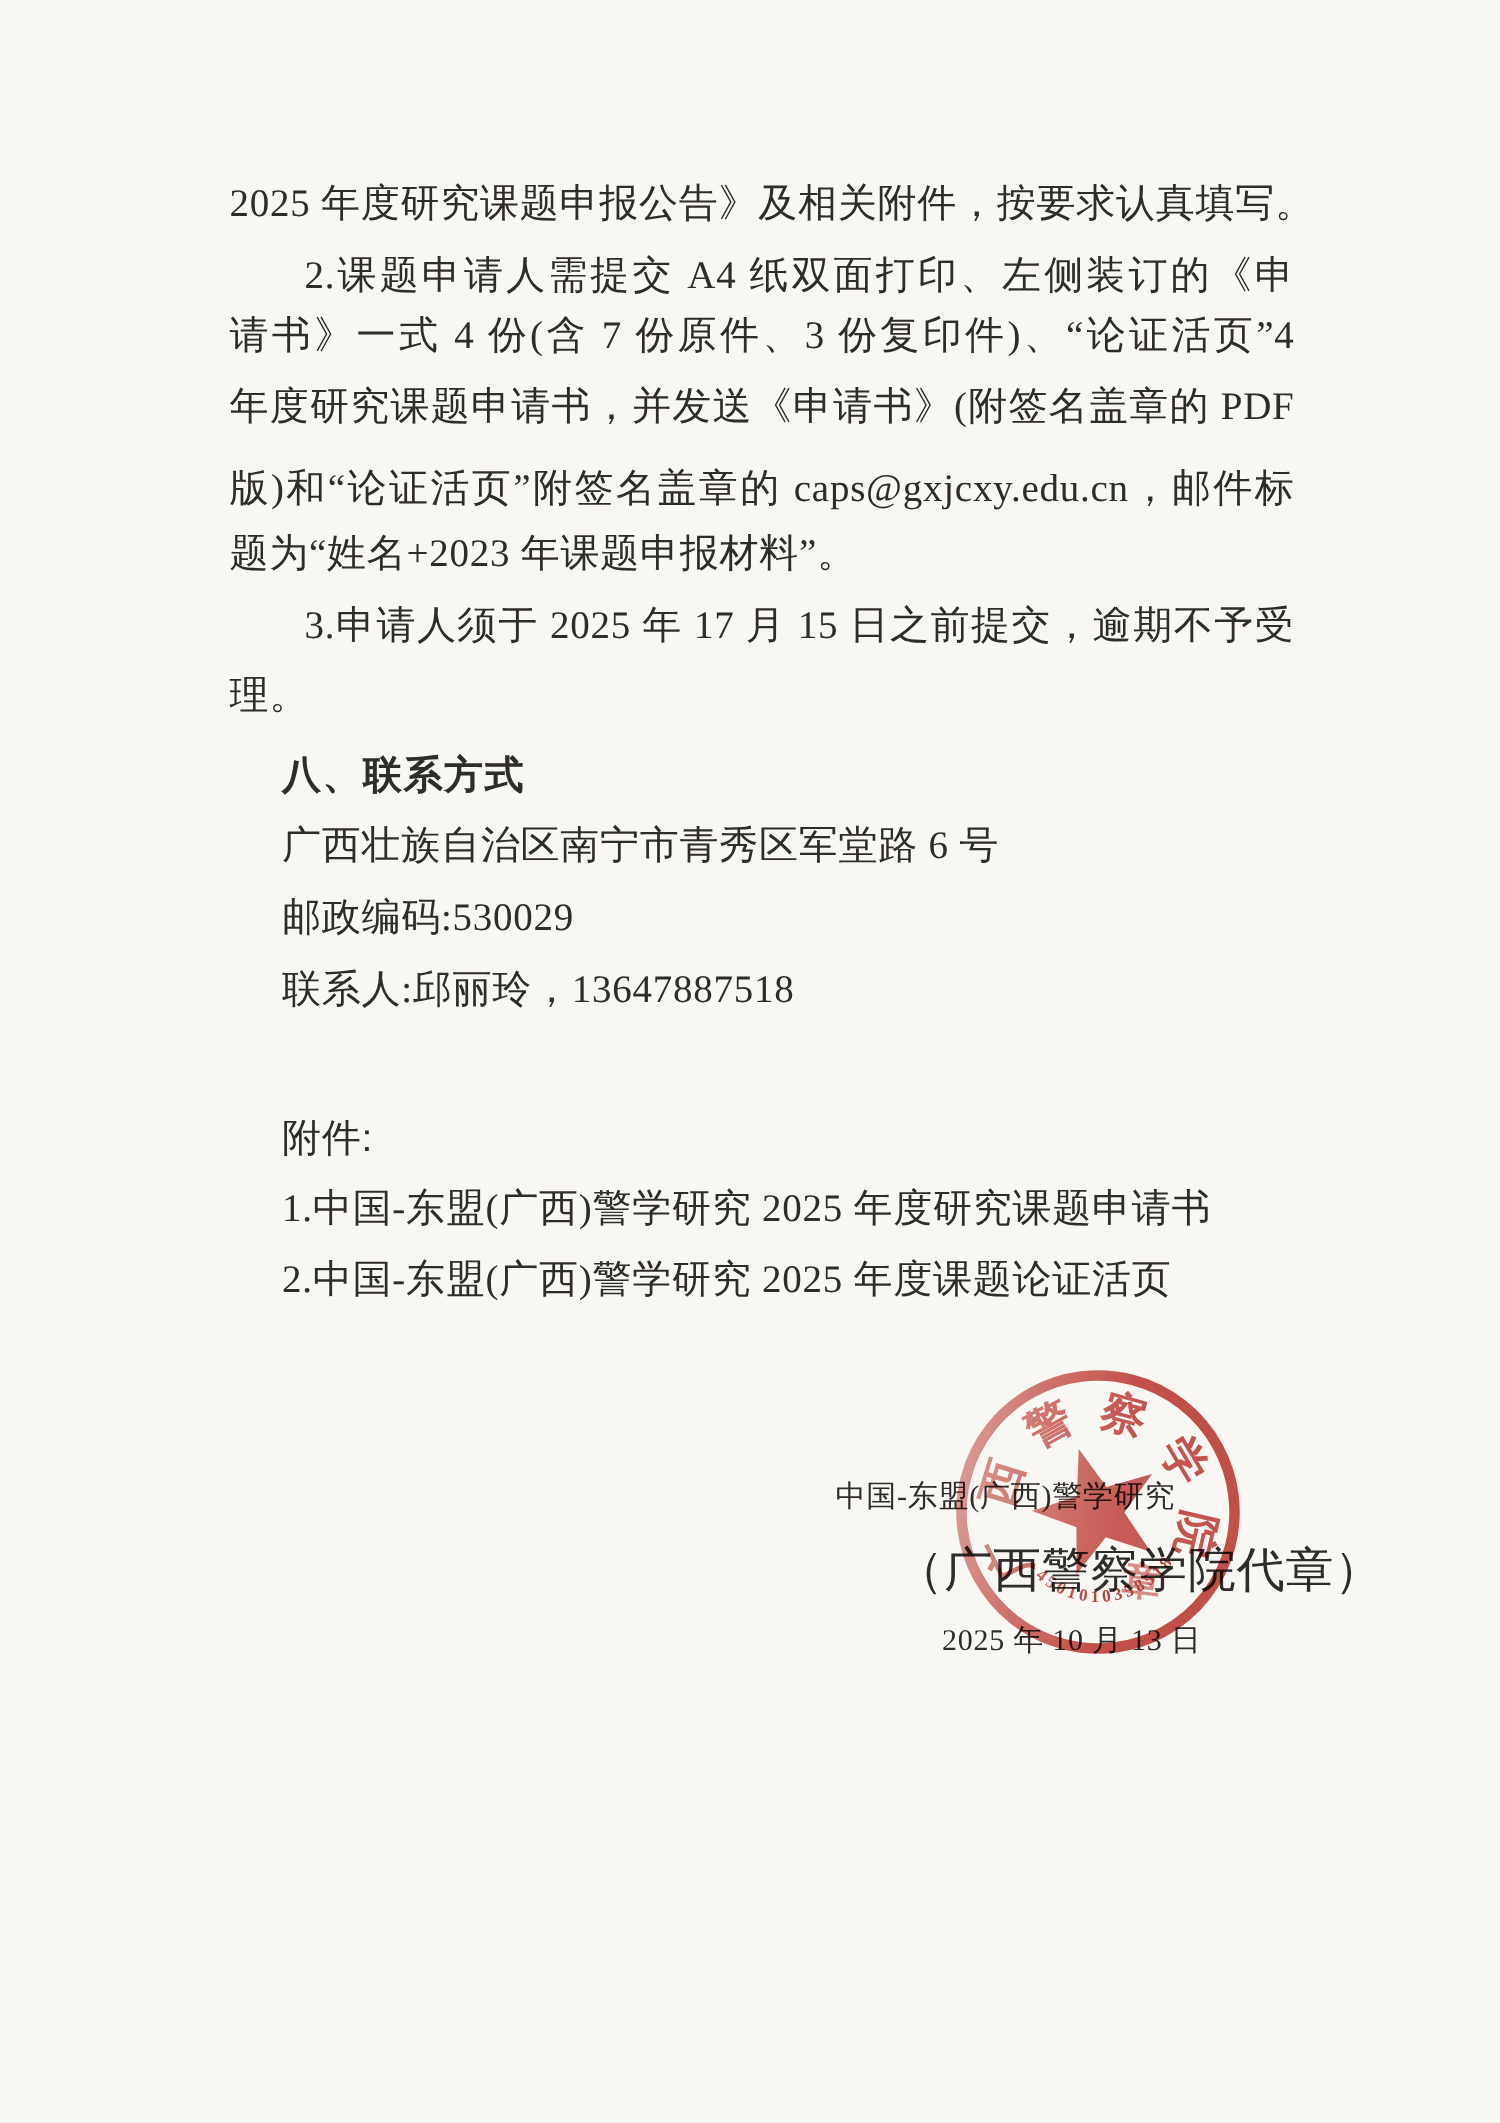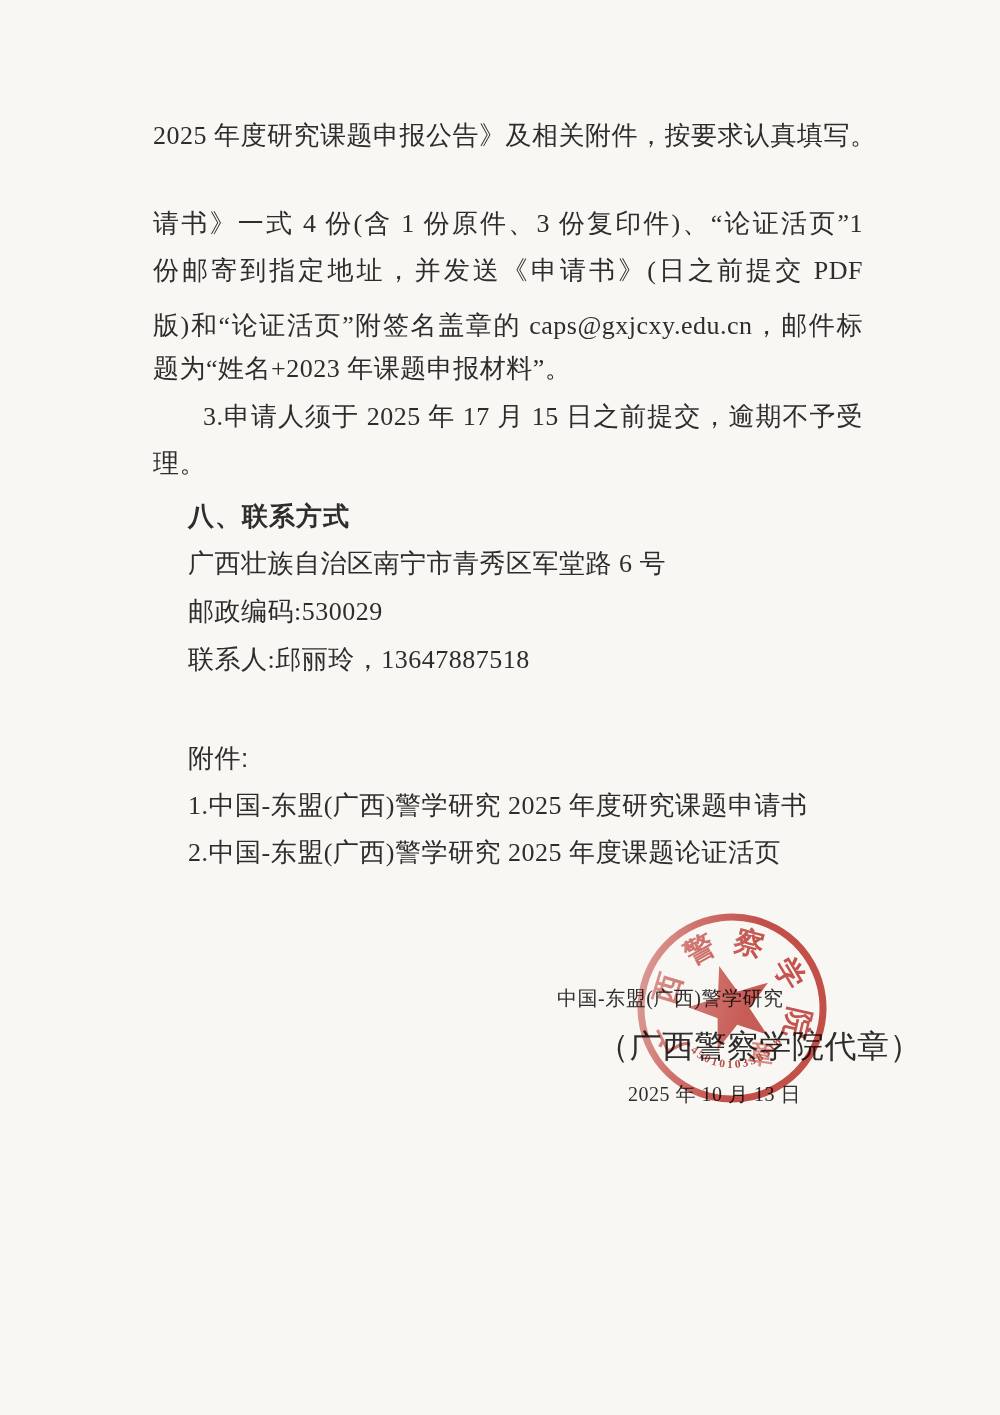--- a/index.html
+++ b/index.html
@@ -33,22 +33,23 @@
     mask-image:linear-gradient(100deg, rgba(0,0,0,.40) 0%, rgba(0,0,0,.78) 30%, #000 55%);
   }
   .seal svg { width:100%; height:100%; }
 </style>
 </head>
 <body>
 
 <div class="page">
 
   <div class="bline just" style="top:112px">2025 年度研究课题申报公告》及相关附件，按要求认真填写。</div>
-  <div class="bline just" style="top:200px">请书》一式 4 份(含 1 份原件、3 份复印件)、“论证活页”1</div>
-  <div class="bline just" style="top:247px">份邮寄到指定地址，并发送《申请书》(日之前提交 PDF</div>
+  <div class="bline just ind" style="top:160px">2.课题申请人需提交 A4 纸双面打印、左侧装订的《申</div>
+  <div class="bline just" style="top:200px">请书》一式 4 份(含 7 份原件、3 份复印件)、“论证活页”4</div>
+  <div class="bline just" style="top:247px">年度研究课题申请书，并发送《申请书》(附签名盖章的 PDF</div>
   <div class="bline just" style="top:302px">版)和“论证活页”附签名盖章的 caps@gxjcxy.edu.cn，邮件标</div>
   <div class="bline" style="top:345px">题为“姓名+2023 年课题申报材料”。</div>
   <div class="bline just ind" style="top:393px">3.申请人须于 2025 年 17 月 15 日之前提交，逾期不予受</div>
   <div class="bline" style="top:440px">理。</div>
 
   <div class="bline pad head" style="top:493px">八、联系方式</div>
   <div class="bline pad" style="top:540px">广西壮族自治区南宁市青秀区军堂路 6 号</div>
   <div class="bline pad" style="top:588px">邮政编码:530029</div>
   <div class="bline pad" style="top:636px">联系人:邱丽玲，13647887518</div>
 

